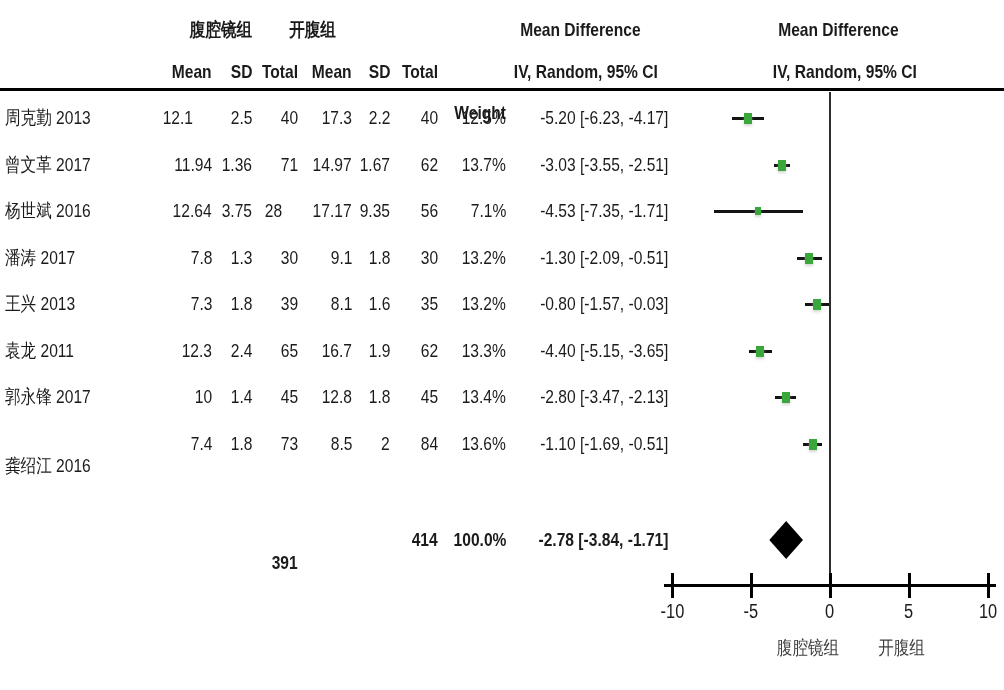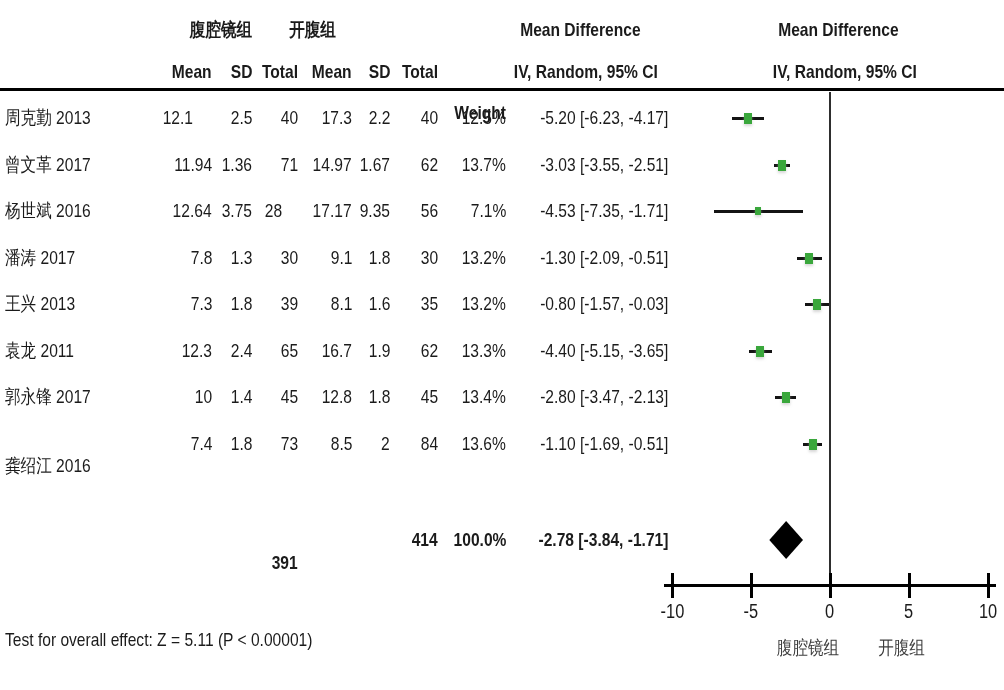--- a/index.html
+++ b/index.html
@@ -133,21 +133,20 @@
       <div class="cell tr" style="left: 508px; width: 160px; top: 433px;"><span class="cond or">-1.10 [-1.69, -0.51]</span></div>
       <div class="ciline" style="left: 803.3px; width: 18.6px; top: 443px;"></div>
       <div class="marker" style="background: rgb(58, 167, 60); width: 8px; height: 11px; left: 809px; top: 439px;"></div>
     </div>
 
   <div class="cell tr b" style="left:246px;top:552px;width:52px;"><span class="cond or">391</span></div>
   <div class="cell tr b" style="left:386px;top:529px;width:52px;"><span class="cond or">414</span></div>
   <div class="cell tr b" style="left:436px;top:529px;width:70px;"><span class="cond or">100.0%</span></div>
   <div class="cell tr b" style="left:508px;top:529px;width:160px;"><span class="cond or">-2.78 [-3.84, -1.71]</span></div>
 
-  <div class="cell tl" style="left:5px;top:629px;width:660px;"><span class="cond ol">Test for overall effect: Z = 5.11 (P &lt; 0.00001)</span></div>
 
   <div class="vline" style="left:829px;top:92px;width:2px;height:493px;"></div>
   <div class="axis" style="left:664px;top:584px;width:332px;height:3px;"></div>
   <div id="axisparts">
       <div class="tick" style="left: 671px;"></div>
       <div class="ticklabel" style="left: 642px; width: 60px;"><span class="cond oc">-10</span></div>
       <div class="tick" style="left: 750px;"></div>
       <div class="ticklabel" style="left: 721px; width: 60px;"><span class="cond oc">-5</span></div>
       <div class="tick" style="left: 829px;"></div>
       <div class="ticklabel" style="left: 800px; width: 60px;"><span class="cond oc">0</span></div>

